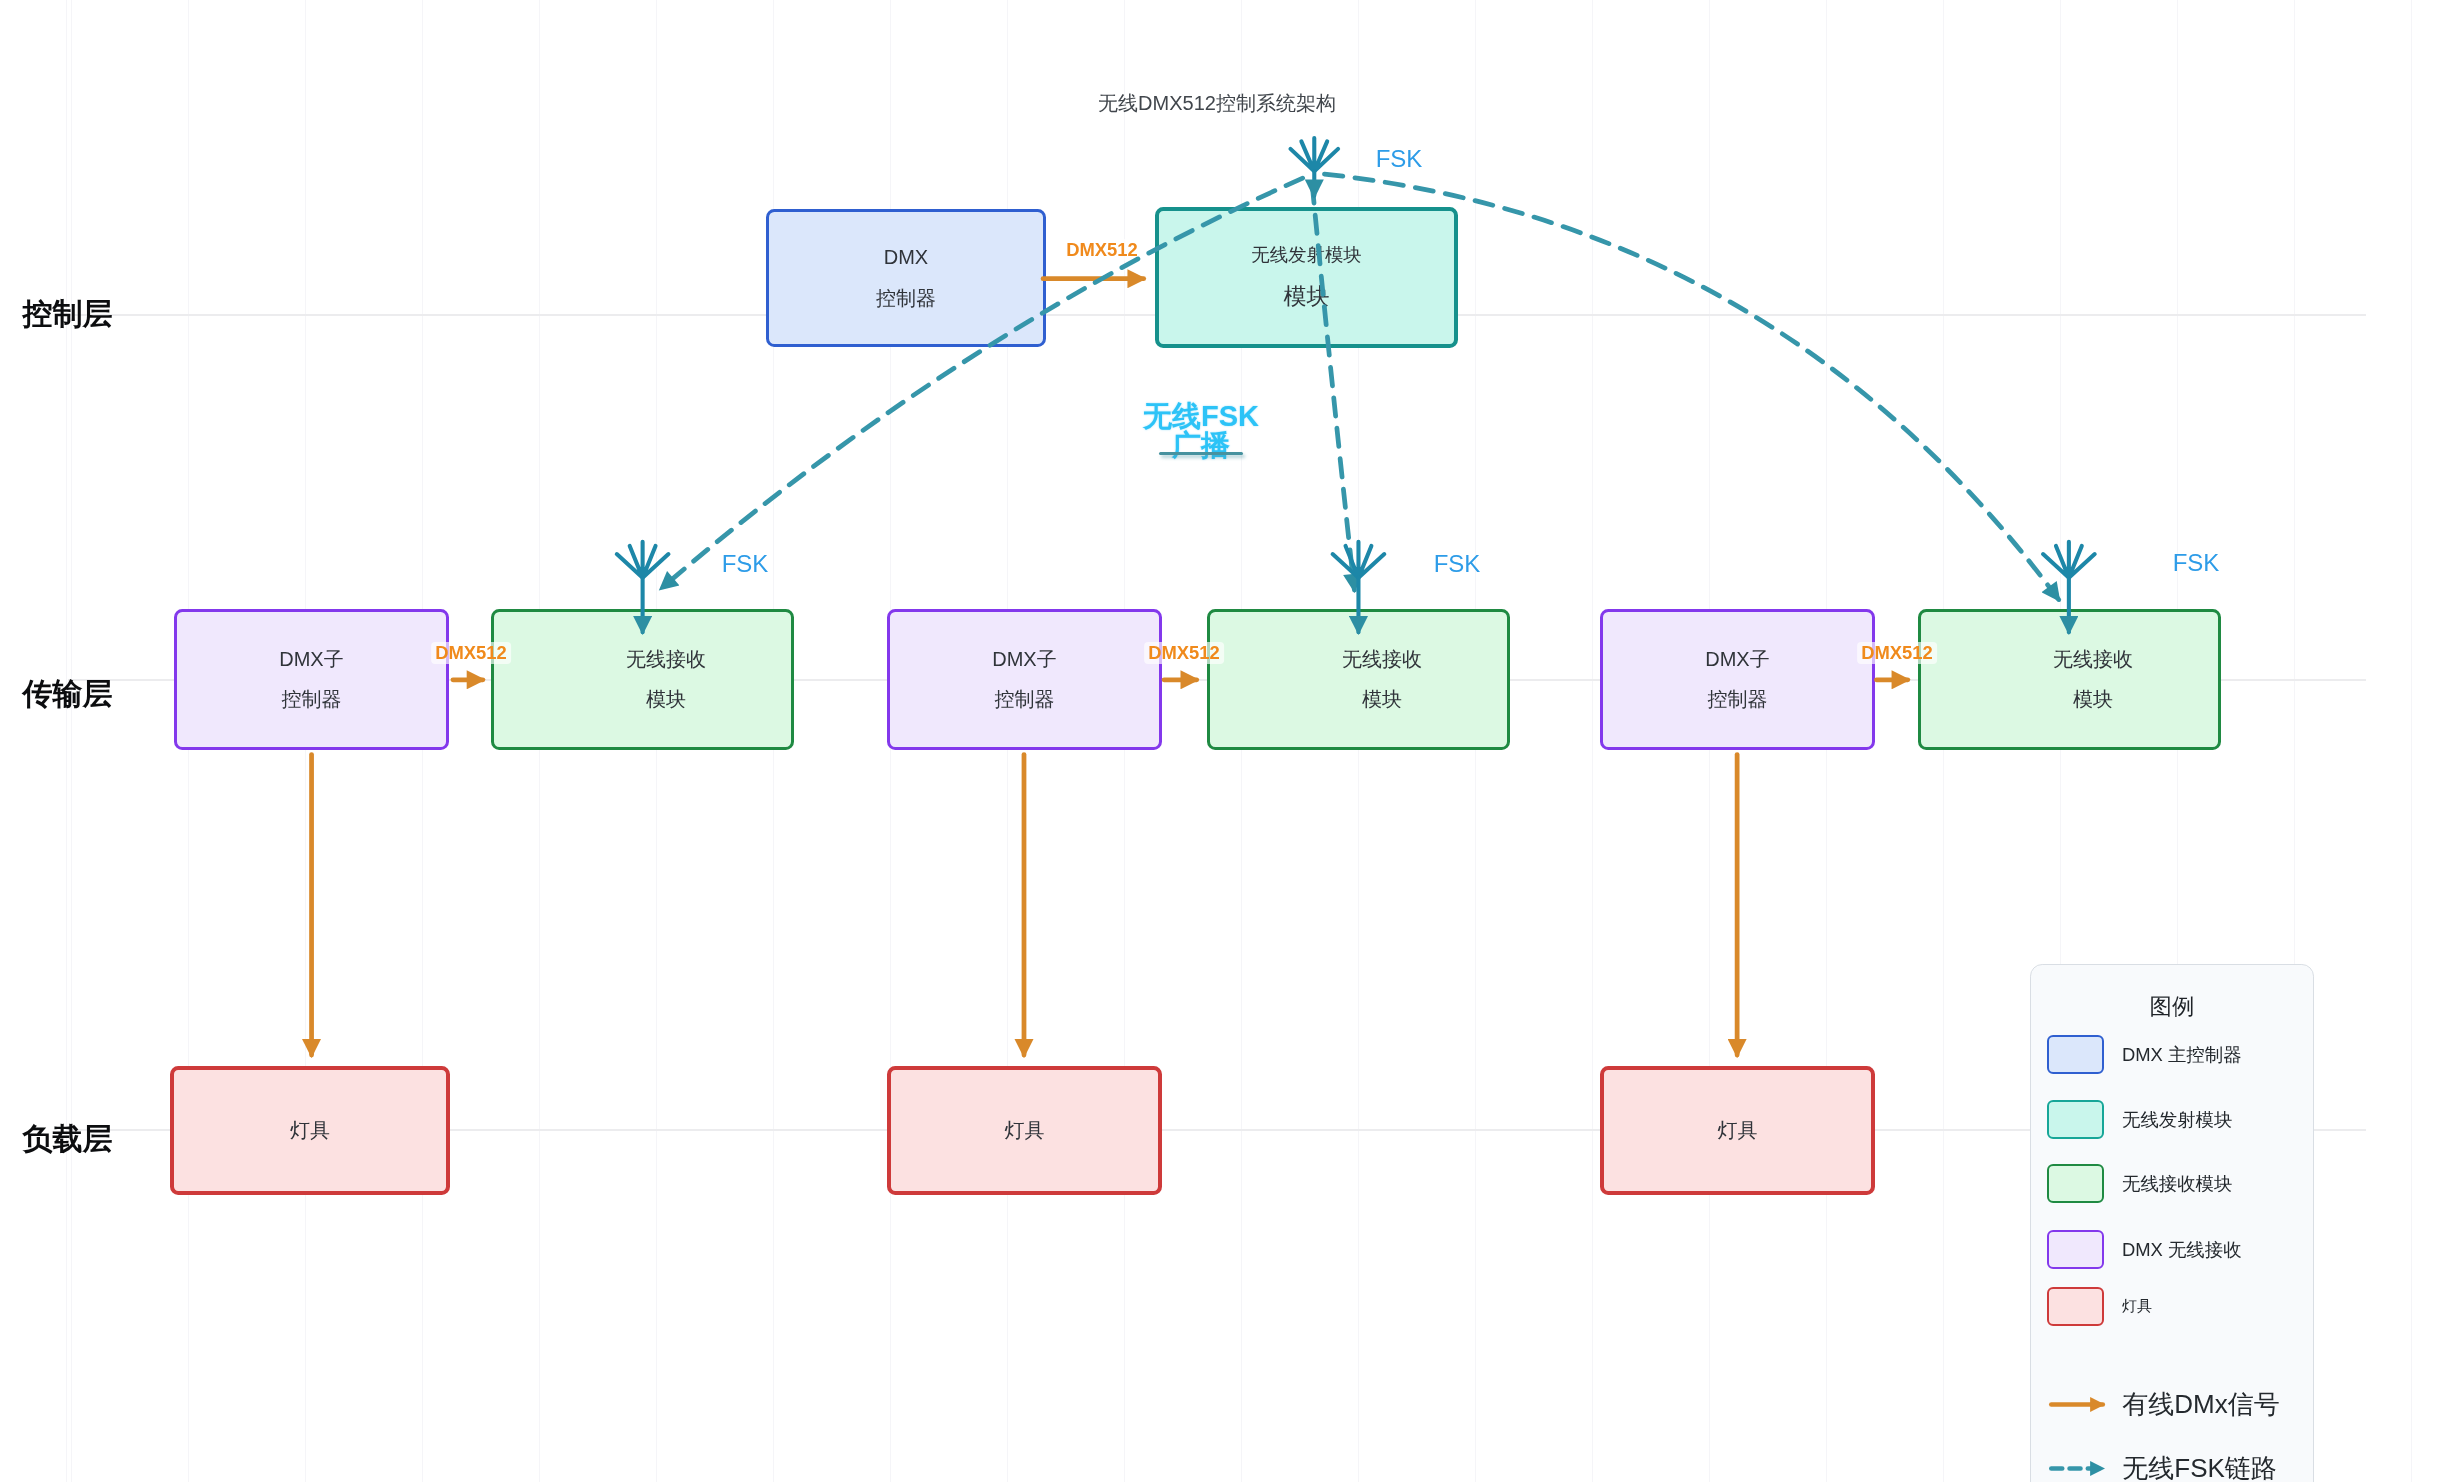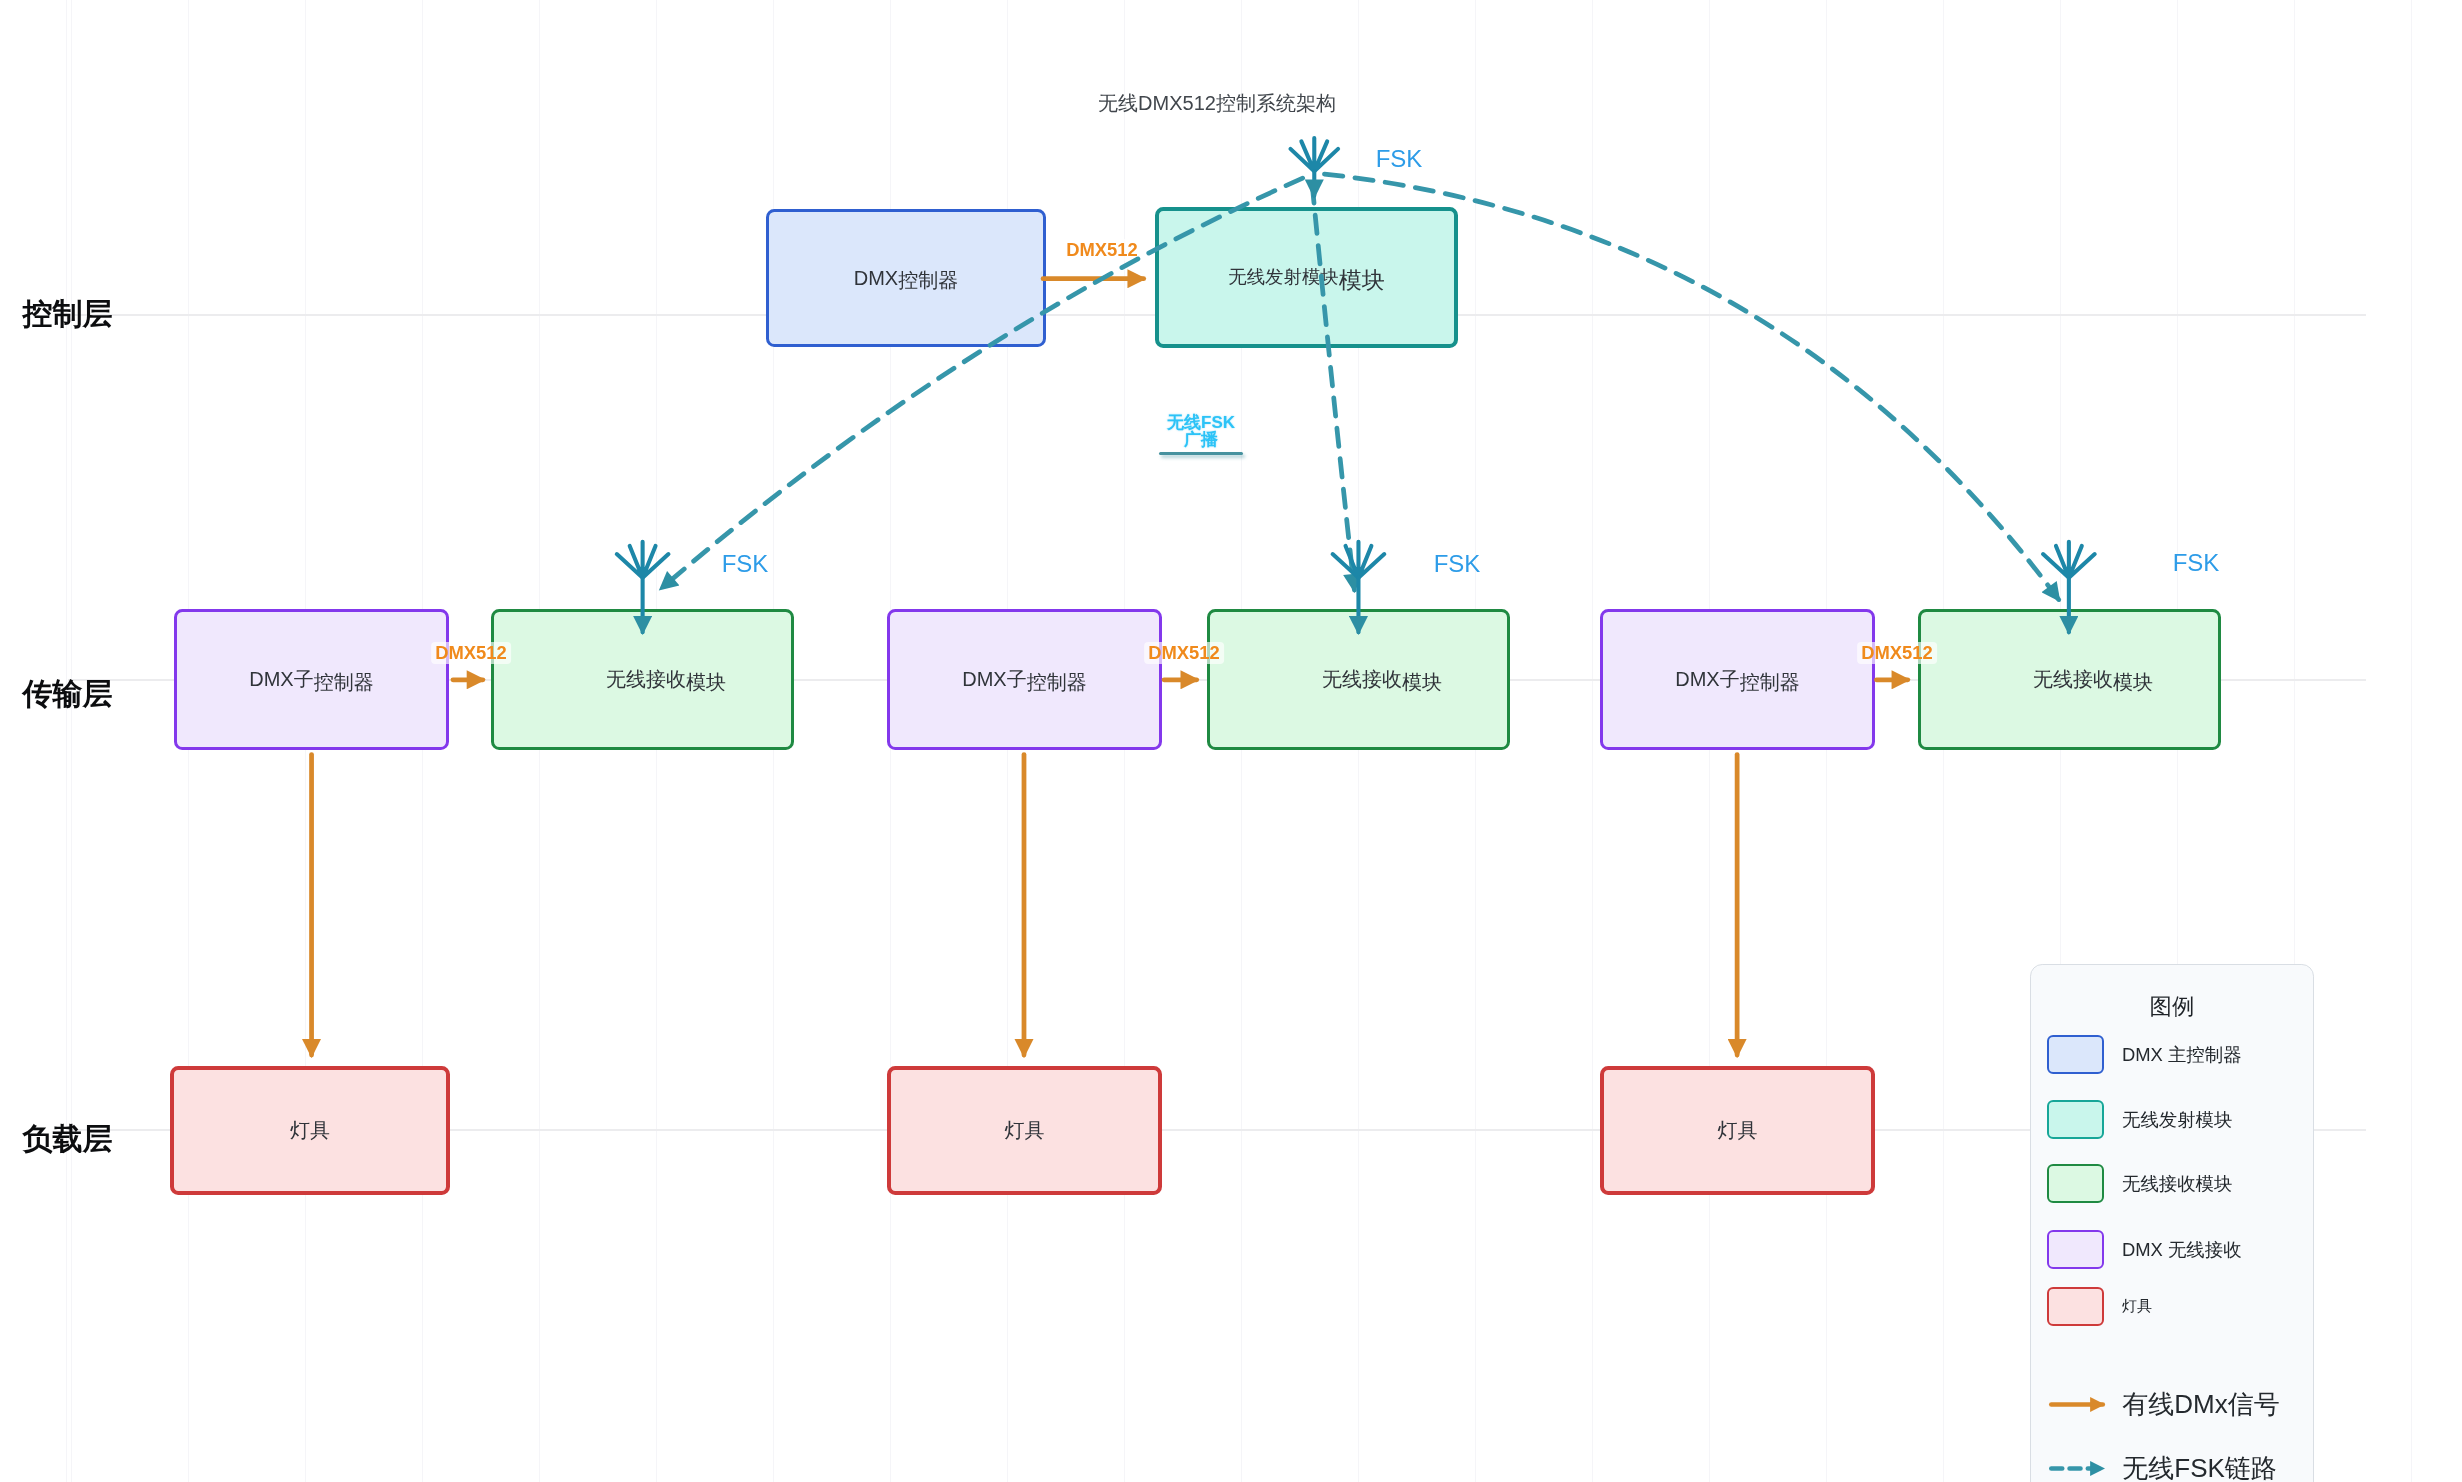--- a/index.html
+++ b/index.html
@@ -13,37 +13,37 @@
     background-position:71px 0;opacity:.8;}
   .hline{position:absolute;left:68px;width:2298px;height:2px;background:#ececee;}
   
   .title{position:absolute;left:1227px;top:27px;transform:translateX(-50%);
     font-size:37px;font-weight:700;color:#0d0f12;white-space:nowrap;}
   .subtitle{position:absolute;left:1217px;top:90px;transform:translateX(-50%);
     font-size:20px;color:#41464c;white-space:nowrap;}
   .layer-label{position:absolute;left:22.4px;transform:translateY(-50%);
     font-size:30px;font-weight:700;color:#0c0d0f;white-space:nowrap;}
   
-  .node{position:absolute;border-radius:8.2px;display:flex;flex-direction:row;
+  .node{position:absolute;border-radius:8.2px;display:flex;flex-direction:column;
     align-items:center;justify-content:center;text-align:center;line-height:1.75;
     font-size:20px;color:#30343a;box-sizing:border-box;}
   .node .l2{margin-top:5.4px;}
   .n-master{border:3.4px solid #2f5fd0;background:#dbe7fb;}
   .n-tx{border:4.1px solid #16918c;background:#c9f6ec;}
   .n-tx .l1{font-size:18.4px;}
   .n-tx .l2{font-size:23px;}
   .n-sub{border:3.4px solid #8338ec;background:#f0e8fd;}
   .n-recv{border:3.4px solid #1f8a42;background:#dcf9e3;padding-left:47px;}
   .n-lamp{border:4.1px solid #ce3a3a;background:#fce1e1;}
   
   .lab-dmx{position:absolute;transform:translate(-50%,-50%);font-size:18.4px;font-weight:600;
     color:#f08a1c;white-space:nowrap;background:rgba(255,255,255,.65);padding:0 4.1px;border-radius:4.1px;}
   .lab-fsk{position:absolute;transform:translate(-50%,-50%);font-size:24px;color:#2d9ce8;white-space:nowrap;}
   .lab-bcast{position:absolute;left:1201px;top:431px;transform:translate(-50%,-50%);
-    text-align:center;font-size:17px;line-height:1.0;font-weight:700;color:#2cc3f7;
+    text-align:center;font-size:29px;line-height:1.0;font-weight:700;color:#2cc3f7;
     text-shadow:0 0 2px rgba(142,220,247,.9);white-space:nowrap;}
   .bcast-underline{position:absolute;left:1159px;top:452px;width:84px;height:3.4px;background:#47929f;
     border-radius:2px;box-shadow:2px 2.7px 3.4px rgba(71,146,159,.45);}
   svg.wires{position:absolute;inset:0;z-index:5;pointer-events:none;}
   
   .legend{position:absolute;left:2030px;top:964px;width:284px;height:537px;
     background:#f8fafc;border:1.4px solid #d9dee4;border-radius:12.2px;z-index:8;box-sizing:border-box;}
   .legend-title{position:absolute;left:50%;top:26px;transform:translateX(-50%);
     font-size:22.4px;color:#1f2328;white-space:nowrap;}
   .lg-row{position:absolute;left:16.3px;display:flex;align-items:center;}

